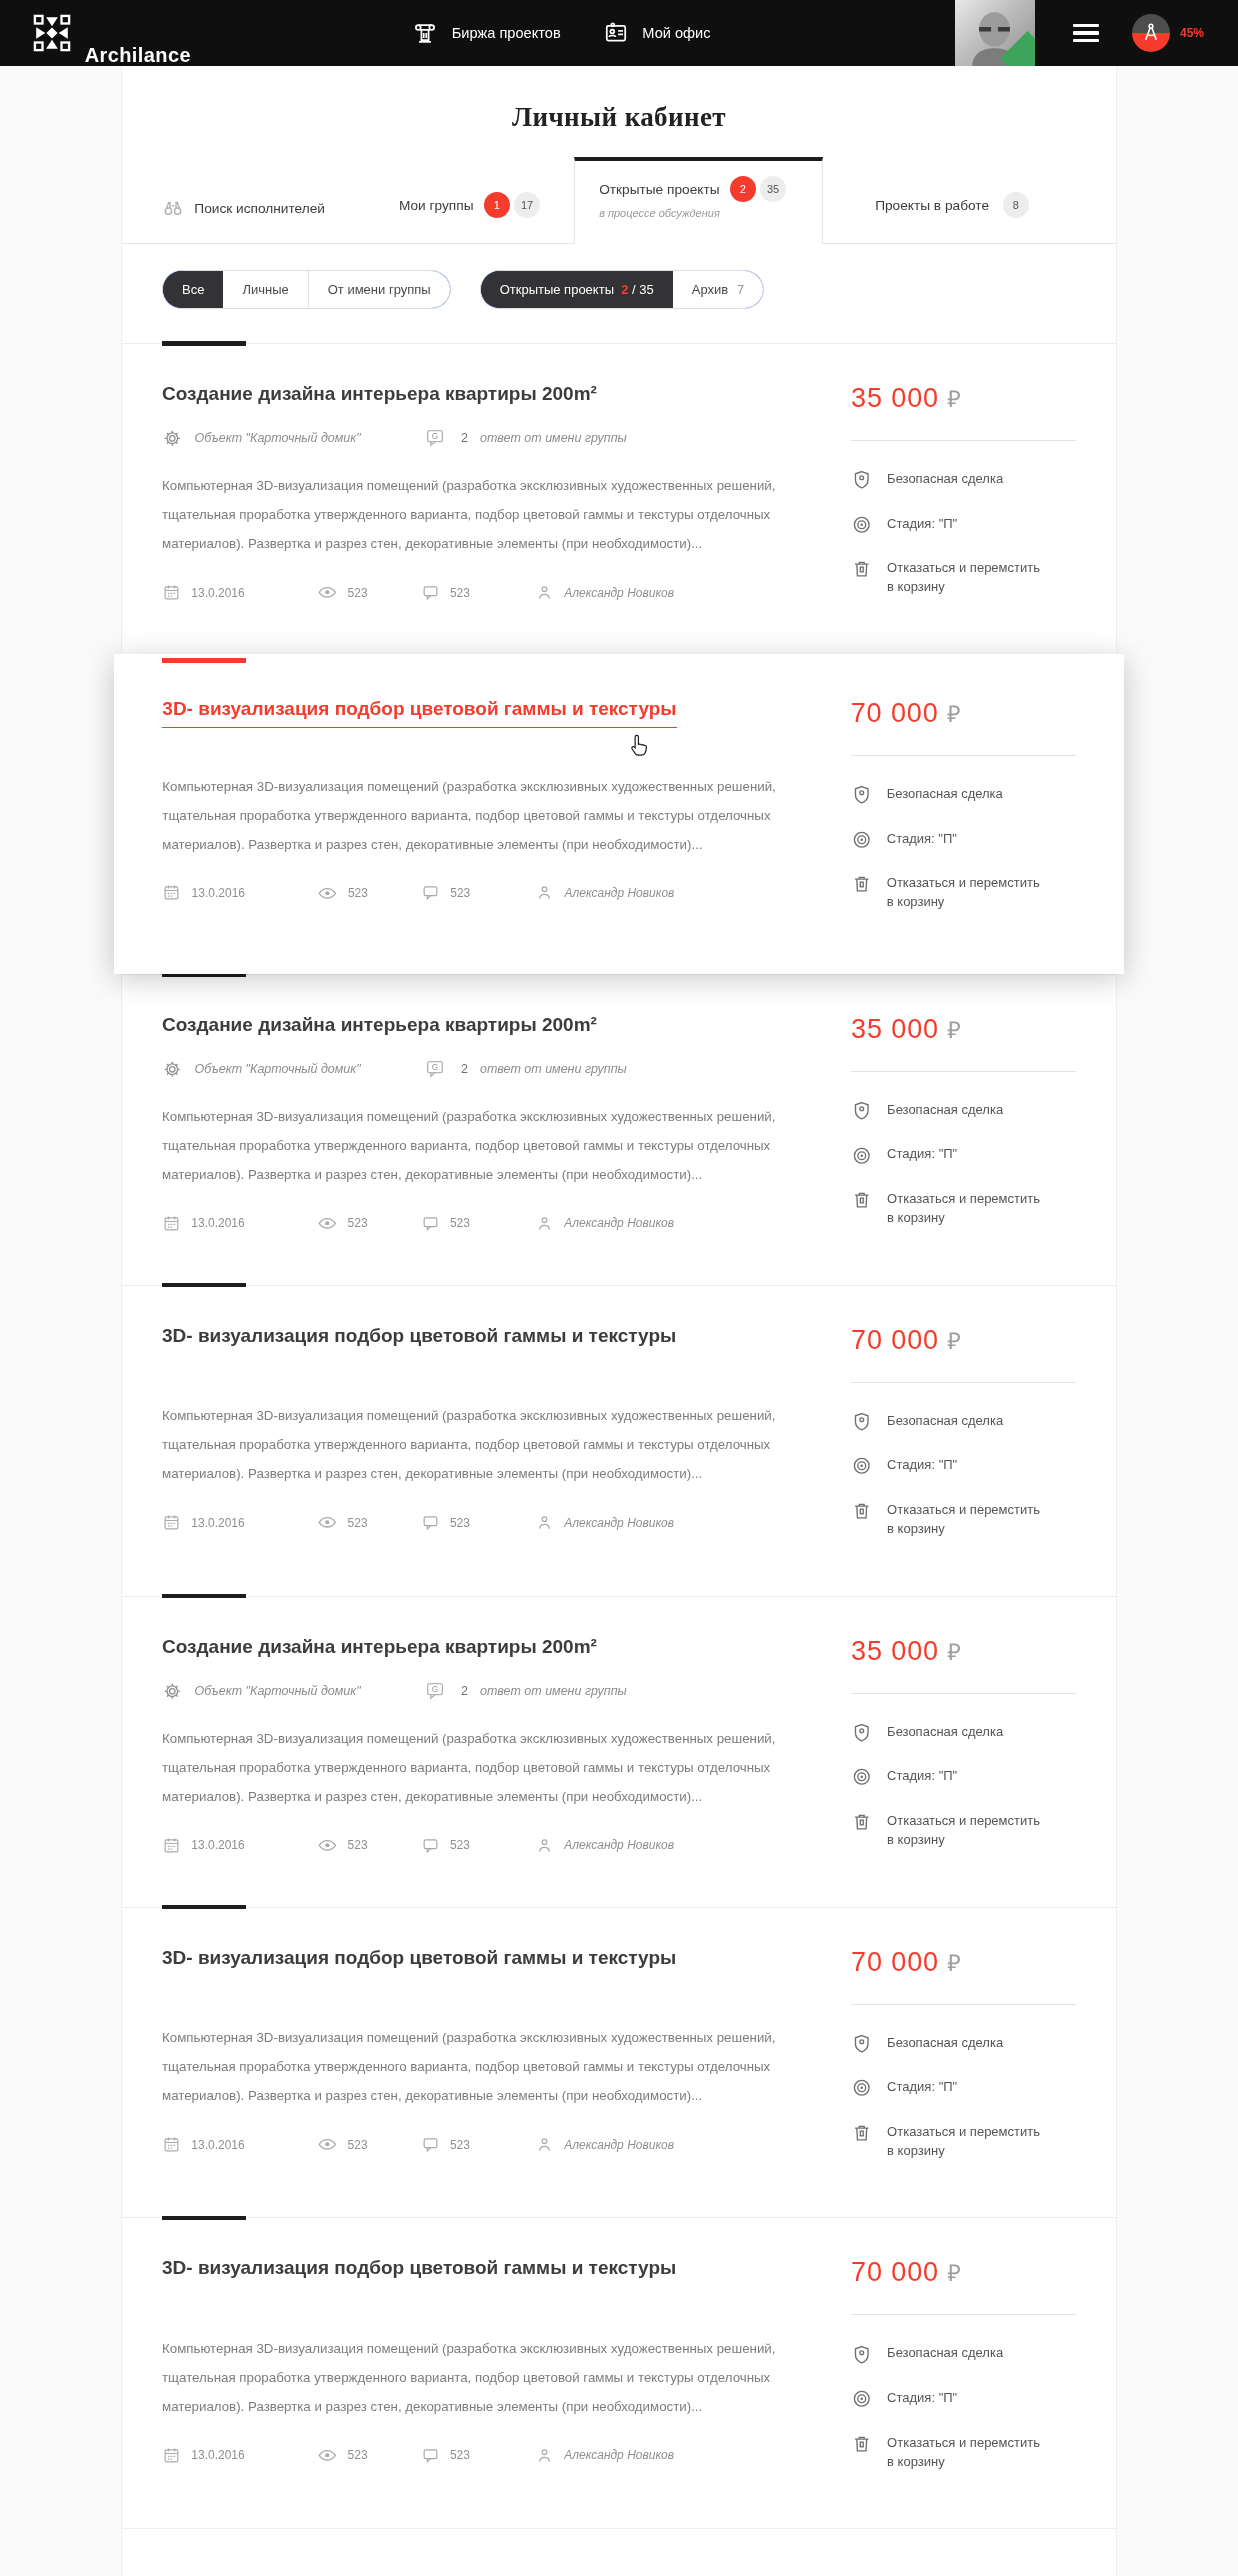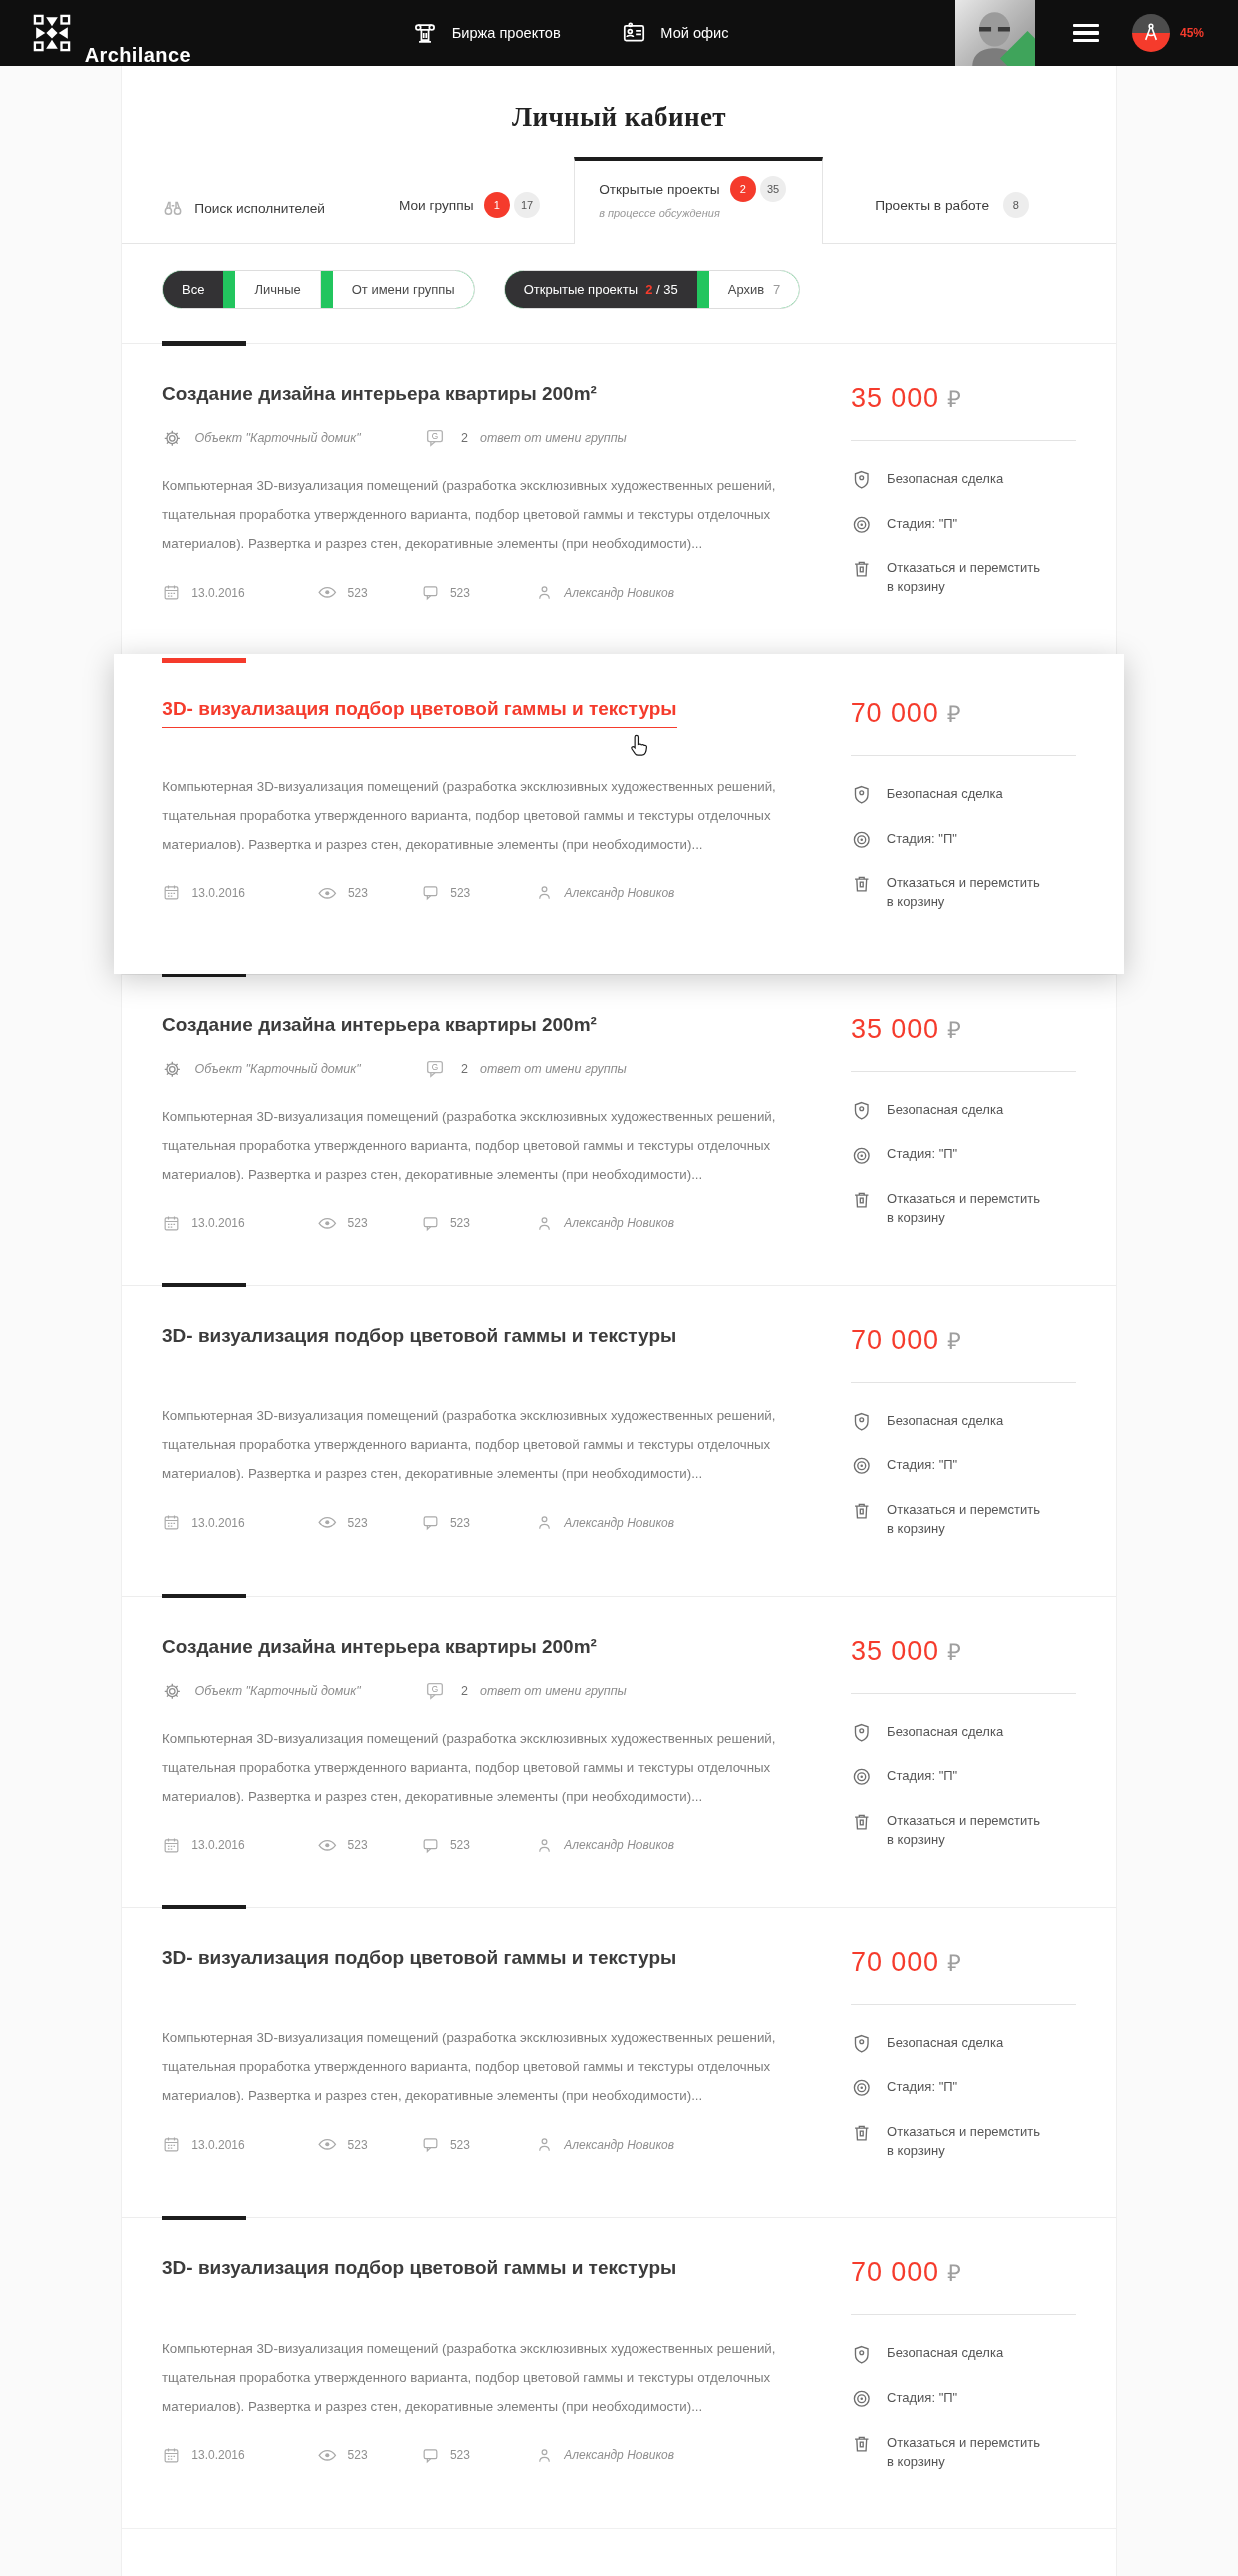--- a/index.html
+++ b/index.html
@@ -3,21 +3,21 @@
 <meta charset="utf-8">
 <style>
   * { margin:0; padding:0; box-sizing:border-box; }
   html,body { background:#fafafa; font-family:"Liberation Sans", sans-serif; color:#3f3f3f; }
   .page { width:1238px; margin:0 auto; position:relative; }
 
   
   .header { height:66px; background:#0f0f0f; display:flex; align-items:center; position:relative; }
   .brand { display:flex; align-items:center; gap:13.7px; padding-left:33px; width:309px; }
   .brand-name { color:#fff; font-size:20px; font-weight:700; letter-spacing:0.4px;margin-top:45px; }
-  .top-nav { display:flex; align-items:center; gap:60px; margin-left:103px; }
+  .top-nav { display:flex; align-items:center; gap:42px; margin-left:103px; }
   .top-nav-item { display:flex; align-items:center; gap:13.7px; color:#fff; font-size:14.6px; cursor:pointer; }
   .header-right { position:absolute; right:0; top:0; height:66px; display:flex; align-items:center; }
   .avatar { width:80px; height:66px; background:linear-gradient(135deg,#e8e8e8 0%,#bdbdbd 45%,#8e8e8e 100%); position:relative; overflow:hidden; cursor:pointer; }
   .avatar svg { position:absolute; left:5.2px; top:6.9px; }
   .avatar::after { content:""; position:absolute; right:-12px; bottom:-12px; width:39px; height:39px; background:#3fa45b; transform:rotate(45deg); }
   .burger { width:26px; margin:0 33px 0 38px; cursor:pointer; }
   .burger div { height:3.4px; background:#fff; margin:4.3px 0; border-radius:0.9px; }
   .progress-badge { width:38px; height:38px; border-radius:50%; background:linear-gradient(to bottom,#4d4d4d 50%,#f53b2c 50%); display:flex; align-items:center; justify-content:center; margin-right:10.3px; cursor:pointer; }
   .progress-pct { color:#f53b2c; font-size:12px; font-weight:700; margin-right:34px; }
 
@@ -35,21 +35,21 @@
   .badge-red { background:#f53b2c; color:#fff; z-index:2; }
   .badge-gray { background:#ededed; color:#555; margin-left:-6px; }
   .tab-active { align-self:stretch; margin-top:-10.3px; margin-bottom:-0.9px; margin-left:34px; background:#fff;
     border:0.9px solid #e4e4e4; border-bottom:none; border-top:4.3px solid #1d1d1d;
     padding:15.5px 24px 0; width:249px; flex-direction:column; align-items:flex-start; gap:5.2px; cursor:default; }
   .tab-active .tab-line1 { display:flex; align-items:center; gap:10.3px; }
   .tab-subtitle { font-size:11px; font-style:italic; color:#9a9a9a; }
 
   
   .filters { display:flex; gap:29px; padding:26px 40px 34px; }
-  .pillgroup { display:inline-flex; border:0.9px solid #ddd; border-radius:20px; overflow:hidden; background:#22c55e;gap:12px; }
+  .pillgroup { display:inline-flex; border:0.9px solid #ddd; border-radius:20px; overflow:hidden; background:#1d4ed8; }
   .pill { padding:11px 19px; font-size:13px; color:#4a4a4a; border-right:0.9px solid #e2e2e2; cursor:pointer; background:#fff; white-space:nowrap; }
   .pill:last-child { border-right:none; }
   .pill-dark { background:#333234; color:#fff; border-right:none; }
   .pill .num-red { color:#f53b2c; font-weight:700; }
   .pill .num-dim { color:#9a9a9a; margin-left:5.2px; }
 
   
   .card { position:relative; border-top:0.9px solid #ededed; padding:38px 40px 33px; }
   .card::before { content:""; position:absolute; top:-2.6px; left:40px; width:84px; height:4.3px; background:#1d1d1d; }
   .card-inner { display:flex; }

